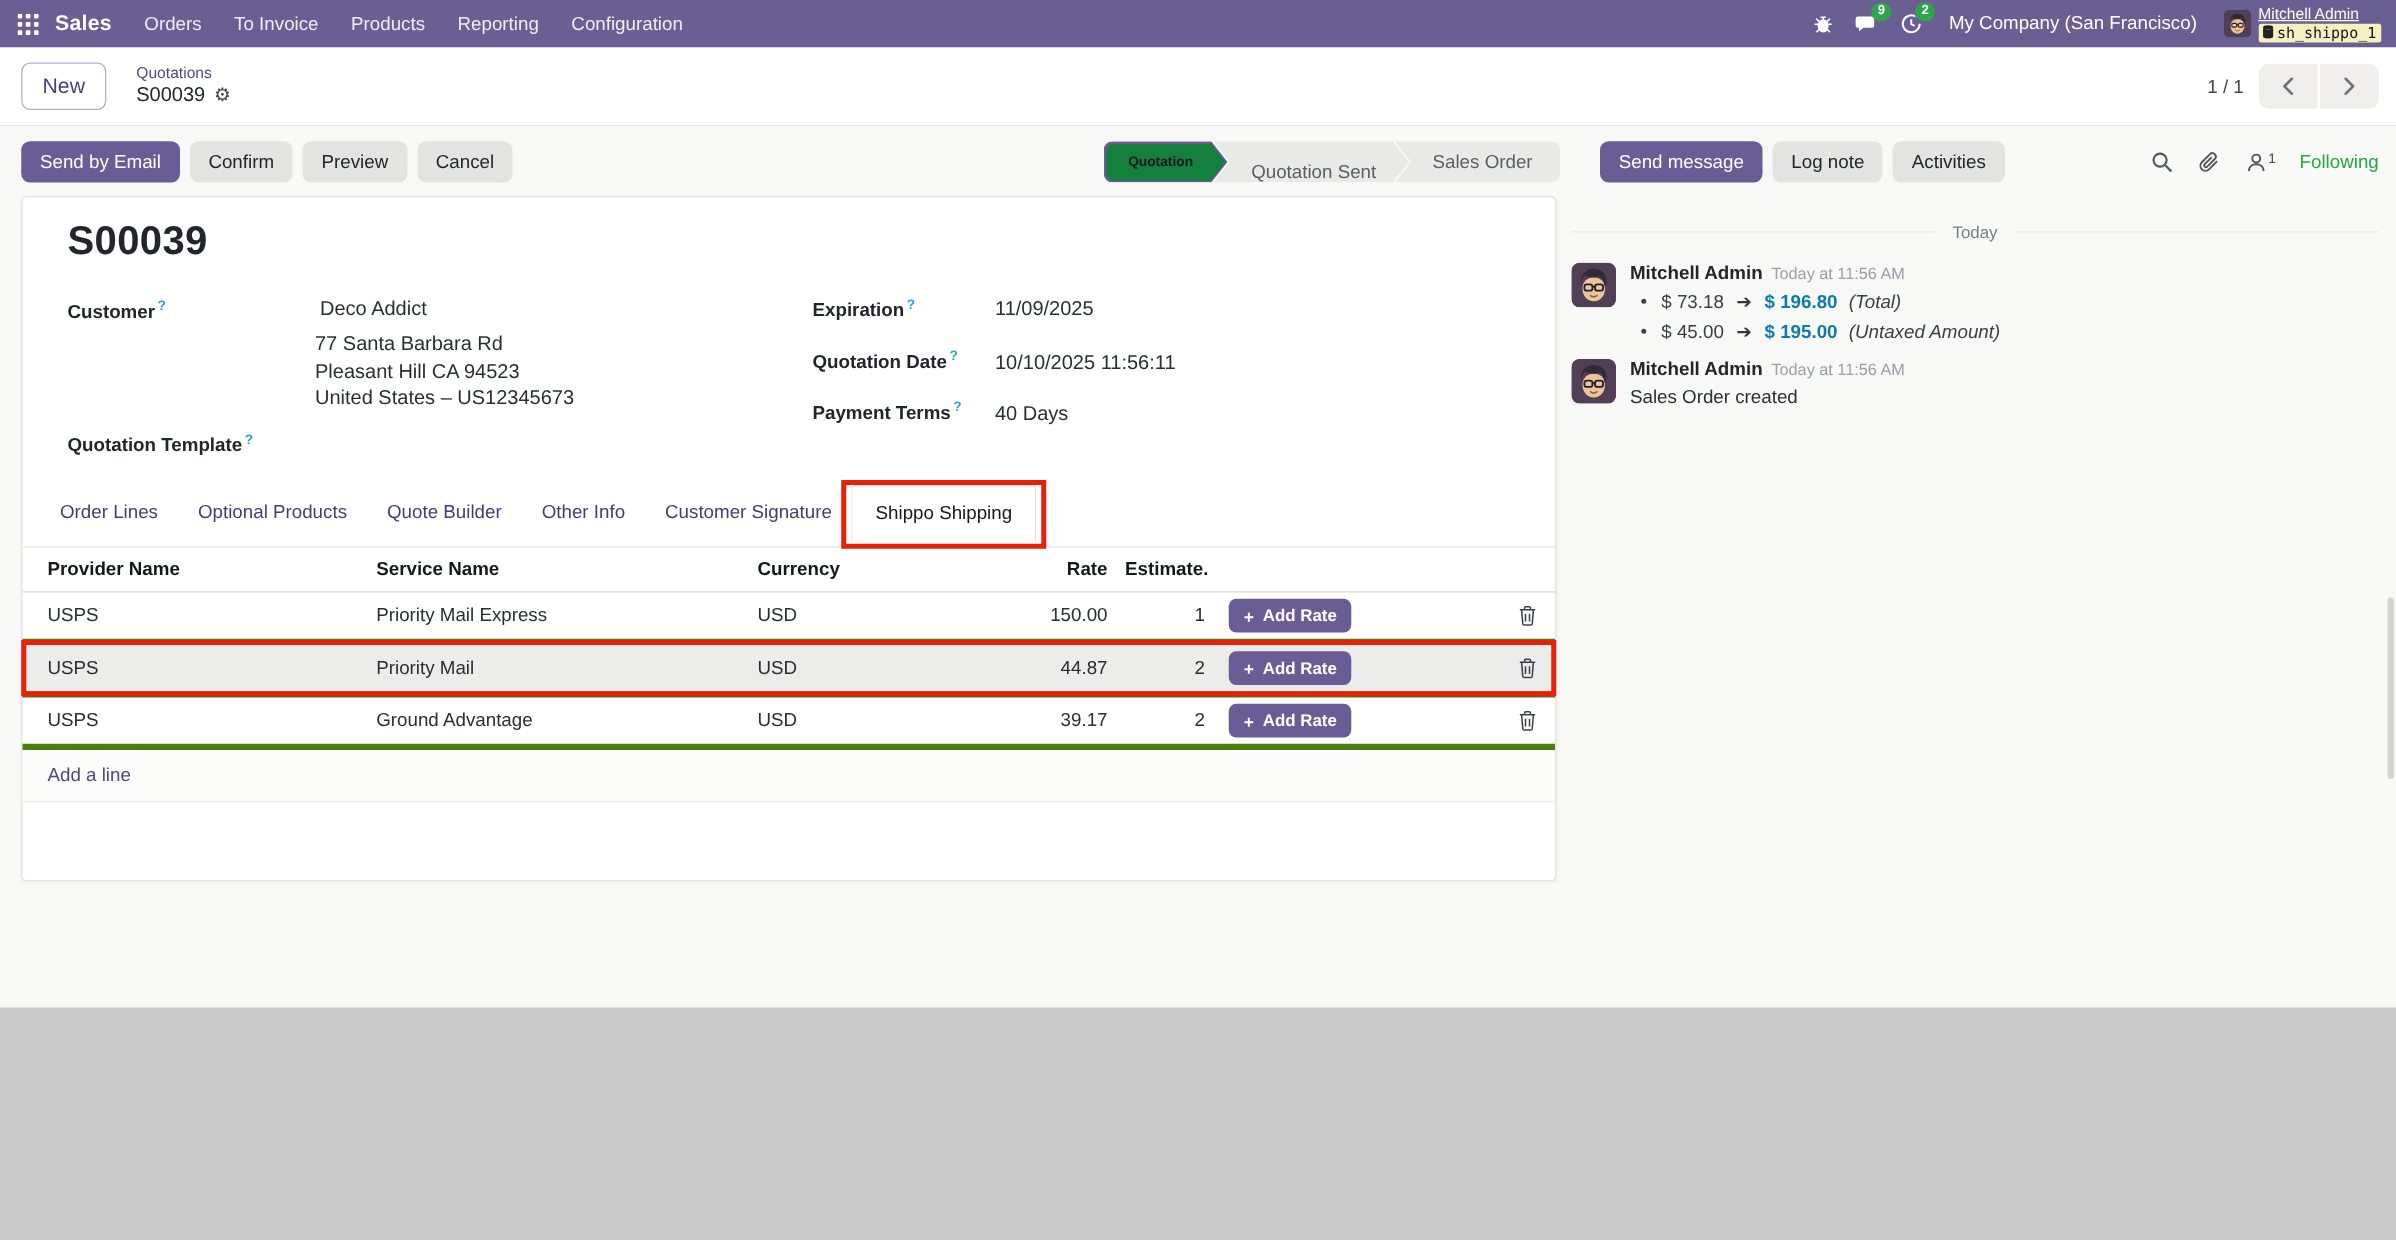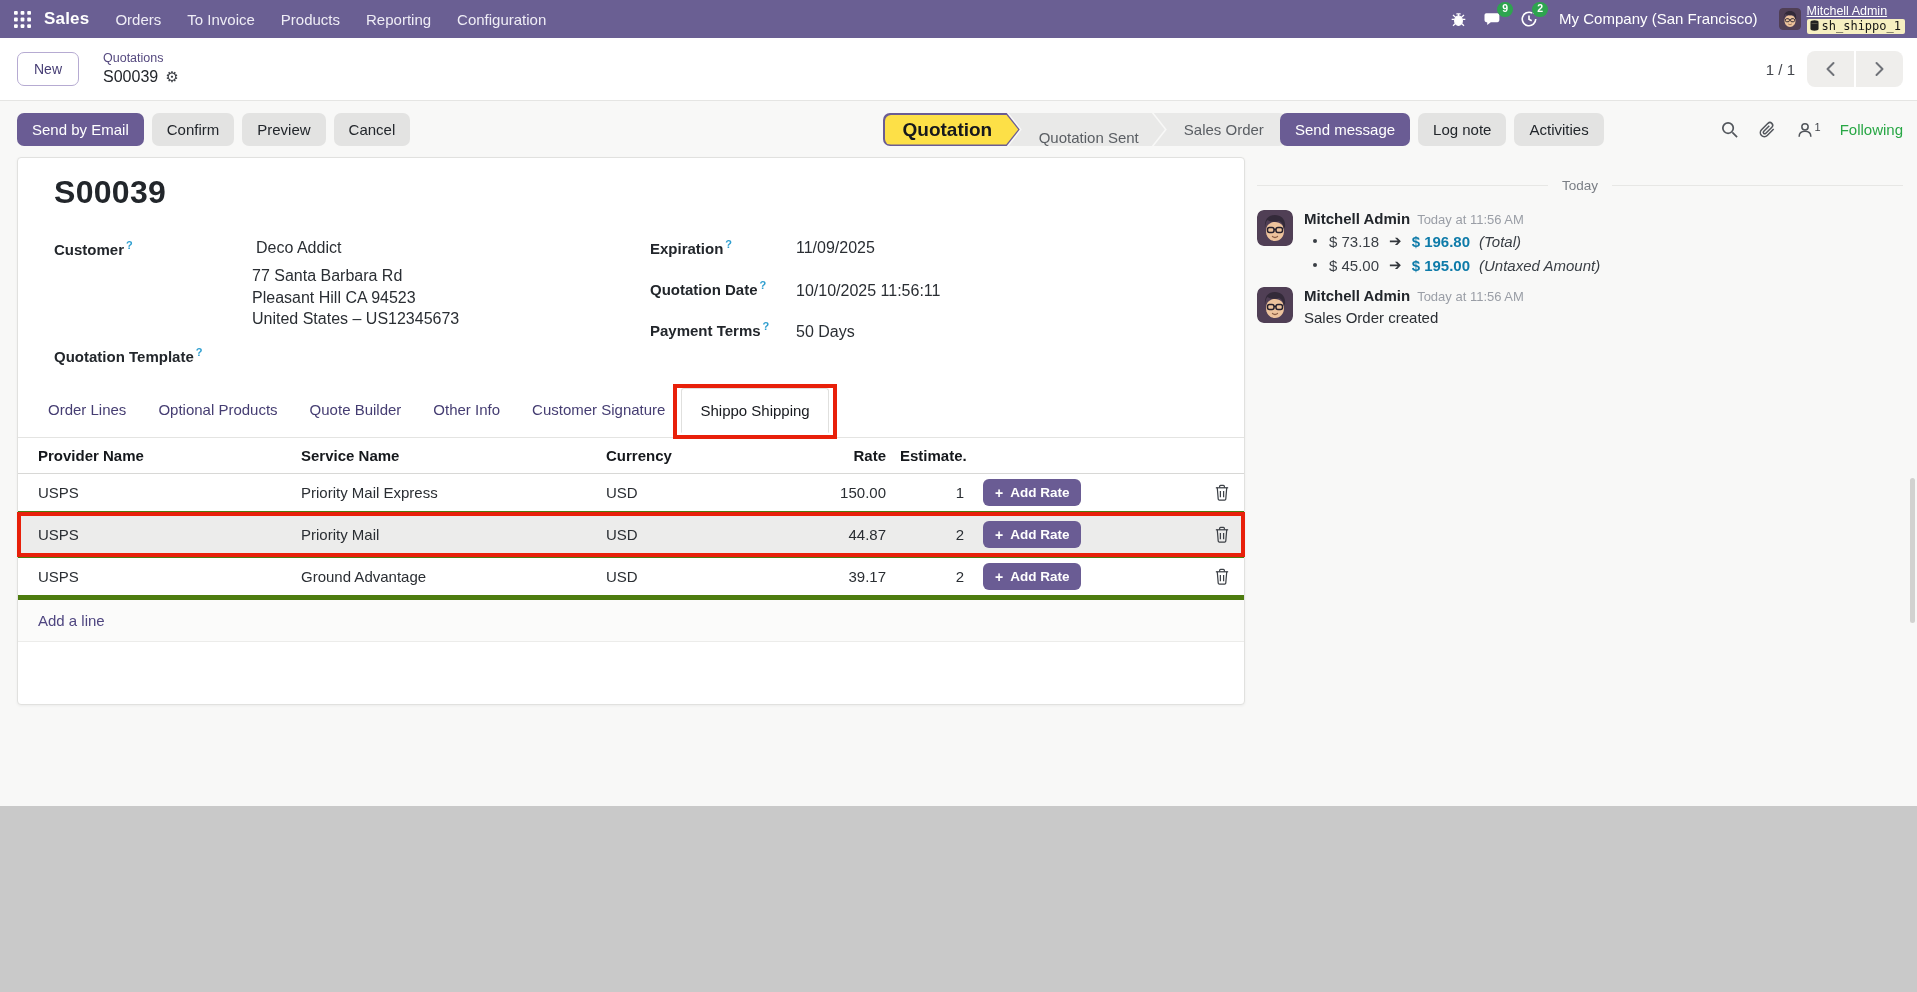--- a/index.html
+++ b/index.html
@@ -16,41 +16,41 @@
   .icon-wrap { position:relative; display:flex; align-items:center; }
   .badge { position:absolute; top:-8px; right:-10px; background:#2ea44f; color:#fff; font-size:10.5px; font-weight:700; border-radius:9px; padding:1.5px 5px; line-height:1.1; }
   .company { font-size:15px; color:#fff; margin-left:4px; }
   .user-block { display:flex; align-items:center; gap:6px; margin-left:4px; }
   .user-meta { display:flex; flex-direction:column; align-items:flex-start; line-height:1.2; }
   .user-name { font-size:12.5px; text-decoration:underline; }
   .db-chip { background:#f6efc1; color:#151515; font-family:"DejaVu Sans Mono", monospace; font-size:12px; padding:0 4px 1px 3px; border-radius:2px; display:flex; align-items:center; gap:3px; }
 
   
   .breadcrumb-bar { position:absolute; top:38px; left:0; right:0; height:63px; background:#fff; border-bottom:1px solid #e5e5e3; display:flex; align-items:center; padding:0 14px 0 17px; }
-  .btn-new { border:1px solid #b6abd2; color:#473e75; background:#fff; border-radius:7px; padding:8px 16px; font-size:14px; cursor:pointer; }
+  .btn-new { border:1px solid #b6abd2; color:#473e75; background:#fff; border-radius:7px; padding:8px 16px; font-size:17px; cursor:pointer; }
   .crumbs { margin-left:24px; display:flex; flex-direction:column; line-height:1.3; }
   .crumb-parent { font-size:12.5px; color:#55497f; cursor:pointer; }
   .crumb-current { font-size:16px; color:#23262b; display:flex; align-items:center; gap:7px; }
   .gear-glyph { font-size:15px; color:#3d4046; cursor:pointer; }
   .pager { margin-left:auto; display:flex; align-items:center; gap:12px; }
   .pager-count { font-size:15px; color:#43464c; }
   .pager-btns { display:flex; gap:2px; }
   .pager-btn { width:47px; height:36px; background:#efeeec; display:flex; align-items:center; justify-content:center; cursor:pointer; }
   .pager-btn.prev { border-radius:8px 0 0 8px; }
   .pager-btn.next { border-radius:0 8px 8px 0; }
 
   
   .control-bar { position:absolute; top:101px; left:0; right:0; height:56px; background:#f8f8f7; }
   .doc-actions { position:absolute; left:17px; top:12px; display:flex; gap:8px; }
   .btn { height:33px; padding:0 15px; border-radius:7px; font-size:15px; display:inline-flex; align-items:center; border:none; cursor:pointer; white-space:nowrap; }
   .btn-primary { background:#6a5c94; color:#fff; }
   .btn-secondary { background:#e3e3e2; color:#22262b; }
   .statusbar { position:absolute; left:883px; top:12px; display:flex; align-items:center; height:33px; }
   .step-active-outer { background:#6a5c94; clip-path:polygon(0 0, calc(100% - 13px) 0, 100% 50%, calc(100% - 13px) 100%, 0 100%); border-radius:7px 0 0 7px; padding:1.5px 1.5px; height:33px; display:flex; }
-  .step-active-inner { clip-path:polygon(0 0, calc(100% - 12px) 0, 100% 50%, calc(100% - 12px) 100%, 0 100%); background:#fde047; display:flex; align-items:center; padding:0 26px 0 18px; font-size:19px; font-weight:700; color:#16181d; border-radius:6px 0 0 6px; }
+  .step-active-inner { clip-path:polygon(0 0, calc(100% - 12px) 0, 100% 50%, calc(100% - 12px) 100%, 0 100%); background:#15803d; display:flex; align-items:center; padding:0 26px 0 18px; font-size:11px; font-weight:700; color:#16181d; border-radius:6px 0 0 6px; }
   .step { height:33px; display:flex; align-items:center; font-size:15px; color:#5a5e63; background:#e9e9e8; cursor:pointer; }
   .step-mid { clip-path:polygon(0 0, calc(100% - 13px) 0, 100% 50%, calc(100% - 13px) 100%, 0 100%, 13px 50%); padding:15px 26px 0 30px; margin-left:-11px; }
   .step-last { clip-path:polygon(0 0, 100% 0, 100% 100%, 0 100%, 13px 50%); border-radius:0 7px 7px 0; padding:0 22px 0 30px; margin-left:-11px; }
   .chatter-actions { position:absolute; left:1280px; top:12px; display:flex; gap:8px; }
   .chatter-tools { position:absolute; right:14px; top:12px; height:33px; display:flex; align-items:center; gap:19px; }
   .tool { display:flex; align-items:center; cursor:pointer; }
   .followers { display:flex; align-items:flex-start; gap:1px; cursor:pointer; }
   .followers sup { font-size:11px; color:#43464c; }
   .following { color:#28a745; font-size:15px; font-weight:500; cursor:pointer; }
 
@@ -277,21 +277,21 @@
       <span>Expiration</span><sup class="help-sup">?</sup>
     </div>
     <div class="f-value" style="left:778px; top:81px;">11/09/2025</div>
     <div class="f-label" style="left:632px; top:121px;">
       <span>Quotation Date</span><sup class="help-sup">?</sup>
     </div>
     <div class="f-value" style="left:778px; top:124px;">10/10/2025 11:56:11</div>
     <div class="f-label" style="left:632px; top:162px;">
       <span>Payment Terms</span><sup class="help-sup">?</sup>
     </div>
-    <div class="f-value" style="left:778px; top:165px;">50 Days</div>
+    <div class="f-value" style="left:778px; top:165px;">40 Days</div>
 
     <div class="tabs">
       <span class="tab">Order Lines</span>
       <span class="tab">Optional Products</span>
       <span class="tab">Quote Builder</span>
       <span class="tab">Other Info</span>
       <span class="tab">Customer Signature</span>
       <span class="tab tab-active">
         <span>Shippo Shipping</span>
         <span class="tab-annotation"></span>

